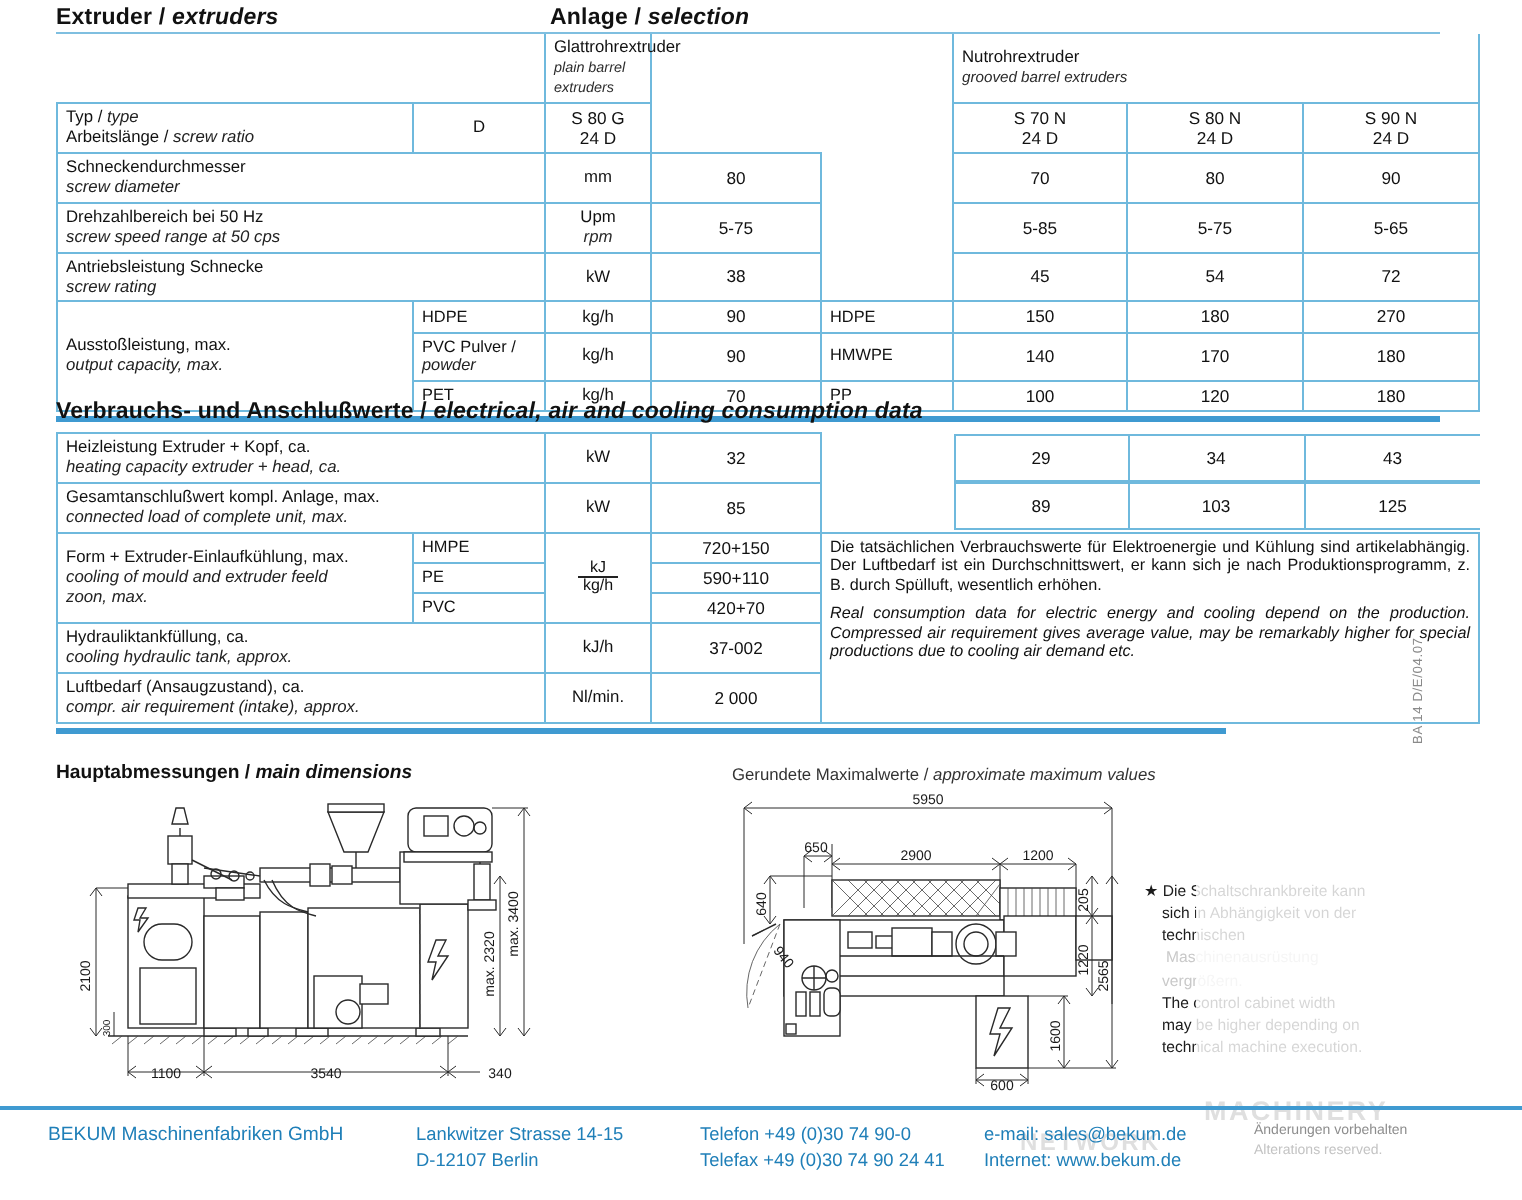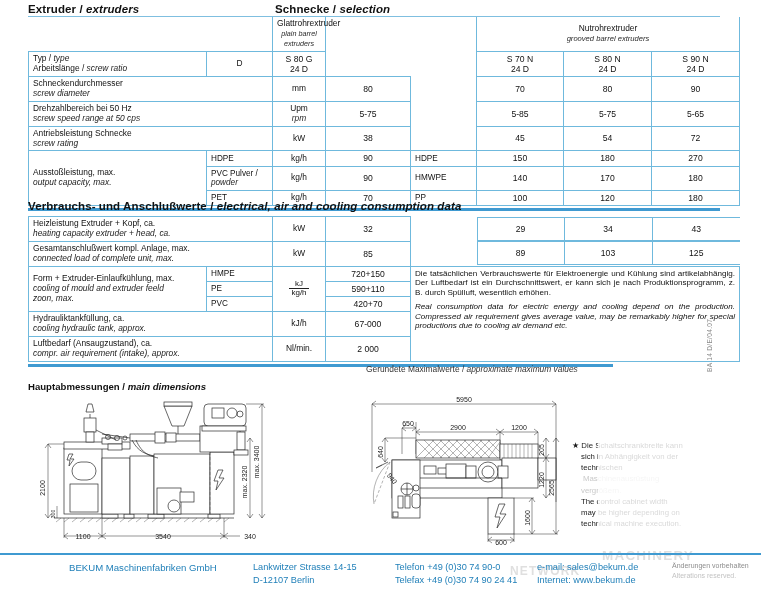--- a/index.html
+++ b/index.html
@@ -44,21 +44,21 @@
   table.spec td, table.spec th {
     border: 0.8px solid #6fb9dd;
     padding: 2px 4px;
     vertical-align: middle;
     line-height: 1.18;
     color: #111;
     font-weight: normal;
   }
   .notop   { border-top: none !important; }
   .edgeL { border-left: none !important; }
-  .hdr-grp { text-align: center; font-size: 8.4px; margin-top: 20px; }
+  .hdr-grp { font-size: 8.4px; margin-top: 20px; }
   .hdr-grp .en { font-size: 7.4px; }
   .val { text-align: center; font-size: 8.6px; }
   .unit { text-align: center; font-size: 8.4px; }
   .label { font-size: 8.4px; }
   .sub { font-size: 8.2px; }
 
   .blank { border: none !important; }
 
   
   .frac { display: inline-block; text-align: center; line-height: 1.05; font-size: 8px; }
@@ -121,21 +121,21 @@
     white-space: nowrap;
     letter-spacing: .3px;
   }
 
   
   .foot-rule { position: absolute; left: 0; top: 553px; width: 761px; height: 2.4px; background: #3f9ad1; }
   .footer {
     position: absolute; left: 0; top: 558px; width: 761px;
     font-size: 9.2px; color: #1f7fb8;
   }
-  .footer .col { position: absolute; line-height: 1.45; margin-left: 45px; }
+  .footer .col { position: absolute; line-height: 1.45; }
   .f-name { left: 24px; top: 3px; font-size: 9.6px; color: #1f7fb8; }
   .f-addr { left: 208px; top: 3px; }
   .f-tel  { left: 350px; top: 3px; }
   .f-mail { left: 492px; top: 3px; }
   .f-res  { left: 627px; top: 3px; font-size: 7px; color: #8d8d8d; line-height: 1.5; }
   .f-res .l2 { color: #c3c3c3; }
 
   
   .wm {
     position: absolute;
@@ -169,21 +169,21 @@
   }
 </style>
 </head>
 <body>
 
 <div id="page">
 
   <div style="position:absolute;left:0;top:0;width:742px;">
     <div style="position:relative;height:16px;">
       <span class="sec-head" style="position:absolute;left:0;top:0;"><span>Extruder / </span><i>extruders</i></span>
-      <span class="sec-head" style="position:absolute;left:275px;top:0;padding-left:0;"><span>Schnecke / </span><i>selection</i></span>
+      <span class="sec-head" style="position:absolute;left:275px;top:0;padding-left:0;"><span>Anlage / </span><i>selection</i></span>
     </div>
 
     <div class="rule-thin" style="margin-bottom:0;"></div>
 
     <table class="spec">
       <colgroup>
         <col style="width:178px">
           <col style="width:66px">
           <col style="width:53px">
         <col style="width:85px">
@@ -405,21 +405,21 @@
         <td class="sub">PVC</td>
         <td class="val">420+70</td>
       </tr>
 
       <tr>
         <td class="label" colspan="2">
           <span class="cell-de">Hydrauliktankfüllung, ca.</span><br>
           <span class="cell-en">cooling hydraulic tank, approx.</span>
         </td>
         <td class="unit">kJ/h</td>
-        <td class="val">67-000</td>
+        <td class="val">37-002</td>
       </tr>
 
       <tr>
         <td class="label" colspan="2">
           <span class="cell-de">Luftbedarf (Ansaugzustand), ca.</span><br>
           <span class="cell-en">compr. air requirement (intake), approx.</span>
         </td>
         <td class="unit">Nl/min.</td>
         <td class="val">2 000</td>
       </tr>
@@ -427,21 +427,21 @@
       </table>
 
     <div class="rule-thick" style="margin-top:2px;"></div>
   </div>
 
   <div class="vcode" style="left:706px;top:372px;">BA 14 D/E/04.07</div>
 
   <div class="dim-head" style="left:28px;top:381px;">
     <span>Hauptabmessungen / </span><i>main dimensions</i>
   </div>
-  <div class="approx" style="left:366px;top:364px;">
+  <div class="approx" style="left:366px;top:382px;">
     <span>Gerundete Maximalwerte / </span><i>approximate maximum values</i>
   </div>
 
   <svg width="350" height="160" viewBox="0 0 350 160" style="position:absolute;left:12px;top:396px;">
 
     <line class="ln" x1="42" y1="122" x2="222" y2="122"></line>
     <g class="hatch-g">
       <line x1="44" y1="126" x2="49" y2="122"></line>
         <line x1="52" y1="126" x2="57" y2="122"></line>
       <line x1="60" y1="126" x2="65" y2="122"></line>

